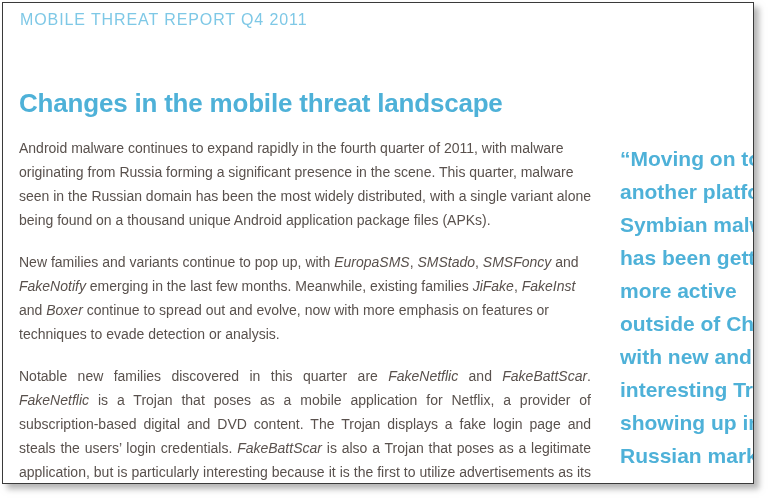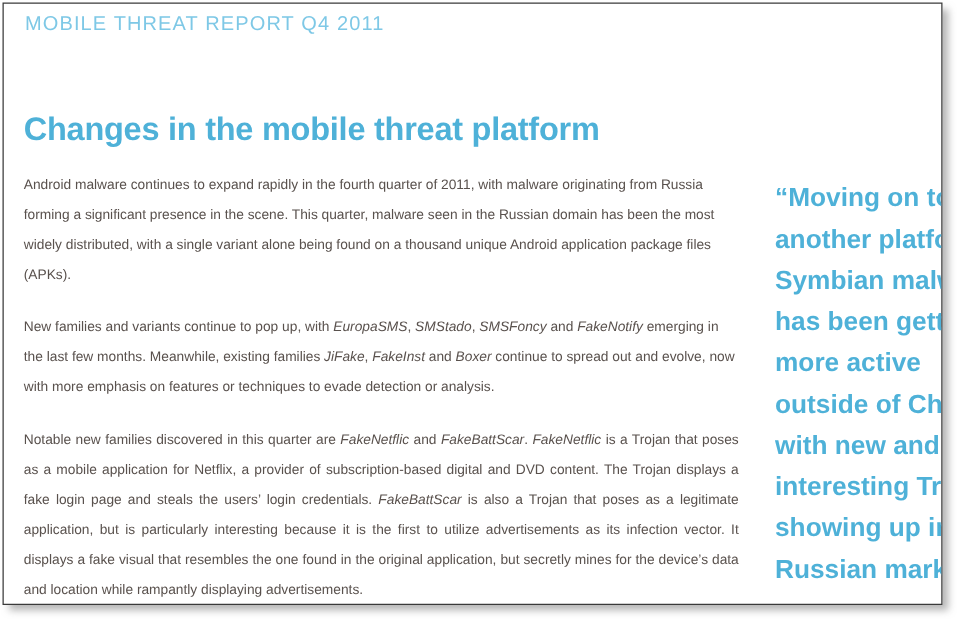--- a/index.html
+++ b/index.html
@@ -59,21 +59,21 @@
   }
 
   
   .body-column {
     position: absolute;
     left: 16px;
     top: 133px;
     width: 572px;
   }
   .body-paragraph {
-    font-size: 11px;
+    font-size: 14px;
     line-height: 24px;
     color: #59514d;
     margin: 0 0 18px 0;
     text-align: left;
   }
   .body-paragraph.justified {
     text-align: justify;
   }
   .body-paragraph em {
   }
@@ -97,21 +97,21 @@
   }
 </style>
 </head>
 <body>
 
 <div class="page-frame">
   <div class="page-inner">
 
     <div class="running-header">MOBILE THREAT REPORT Q4 2011</div>
 
-    <h1 class="page-title">Changes in the mobile threat platform</h1>
+    <h1 class="page-title">Changes in the mobile threat landscape</h1>
 
     <div class="body-column">
       <p class="body-paragraph" style="text-align: left;">Android malware continues to expand rapidly in the fourth quarter of 2011, with malware originating from Russia forming a significant presence in the scene. This quarter, malware seen in the Russian domain has been the most widely distributed, with a single variant alone being found on a thousand unique Android application package files (APKs).</p>
       <p class="body-paragraph" style="text-align: left;">New families and variants continue to pop up, with <em>EuropaSMS</em>, <em>SMStado</em>, <em>SMSFoncy</em> and <em>FakeNotify</em> emerging in the last few months. Meanwhile, existing families <em>JiFake</em>, <em>FakeInst</em> and <em>Boxer</em> continue to spread out and evolve, now with more emphasis on features or techniques to evade detection or analysis.</p>
       <p class="body-paragraph justified" style="text-align: justify;">Notable new families discovered in this quarter are <em>FakeNetflic</em> and <em>FakeBattScar</em>. <em>FakeNetflic</em> is a Trojan that poses as a mobile application for Netflix, a provider of subscription-based digital and DVD content. The Trojan displays a fake login page and steals the users’ login credentials. <em>FakeBattScar</em> is also a Trojan that poses as a legitimate application, but is particularly interesting because it is the first to utilize advertisements as its infection vector. It displays a fake visual that resembles the one found in the original application, but secretly mines for the device’s data and location while rampantly displaying advertisements.</p>
     </div>
 
     <div class="pull-quote">
         <span class="quote-line">“Moving on to</span>
         <span class="quote-line">another platform,</span>

